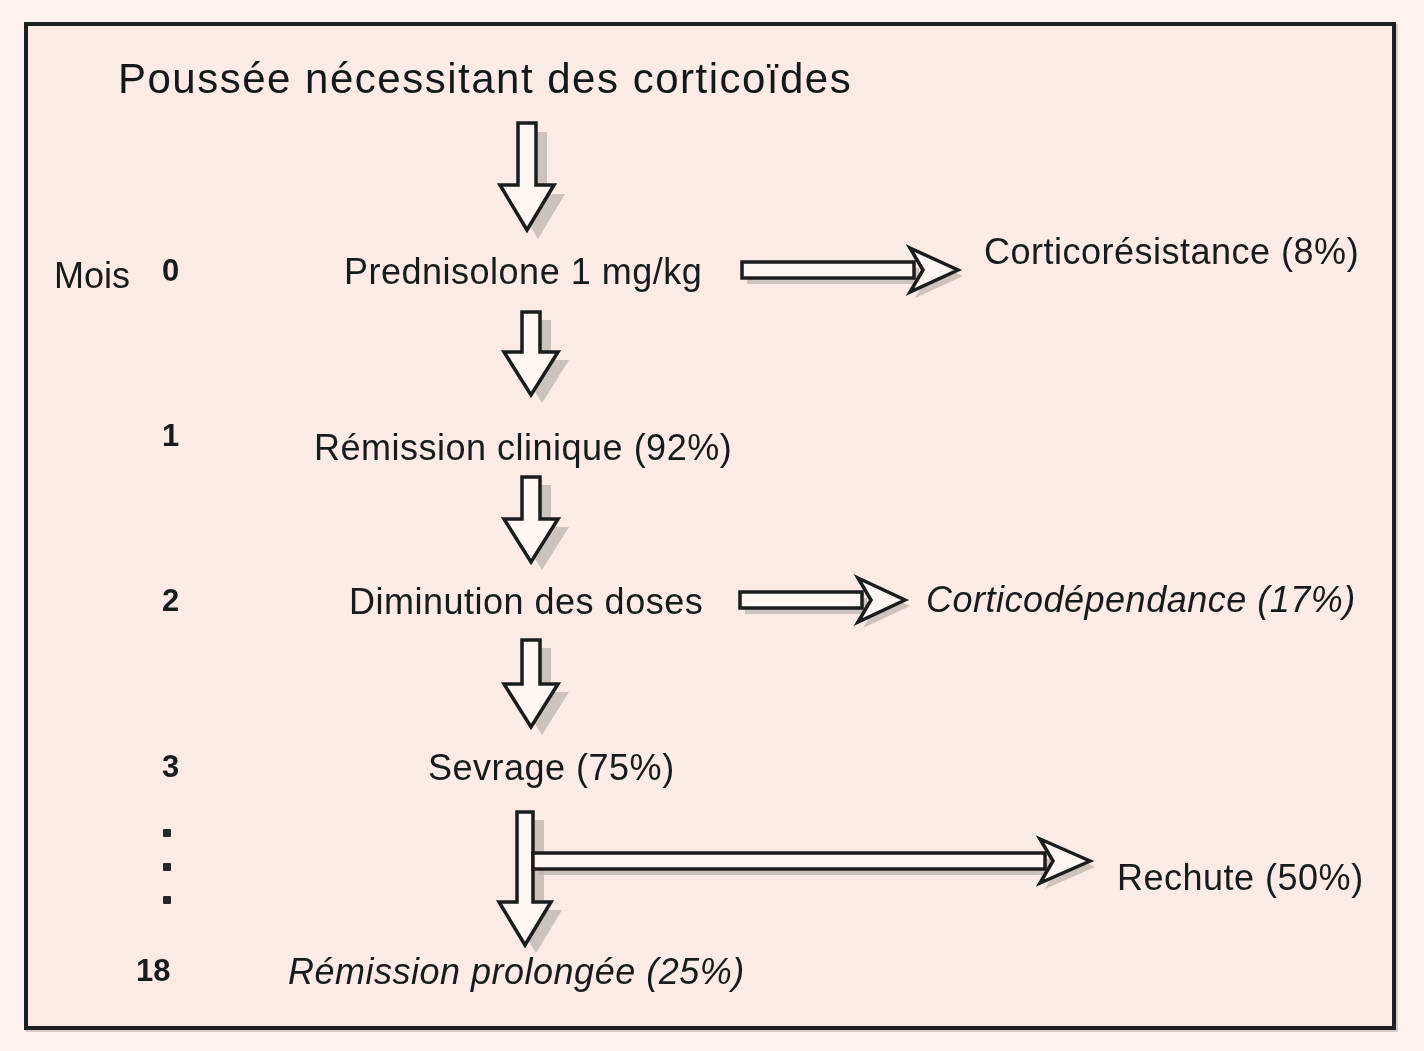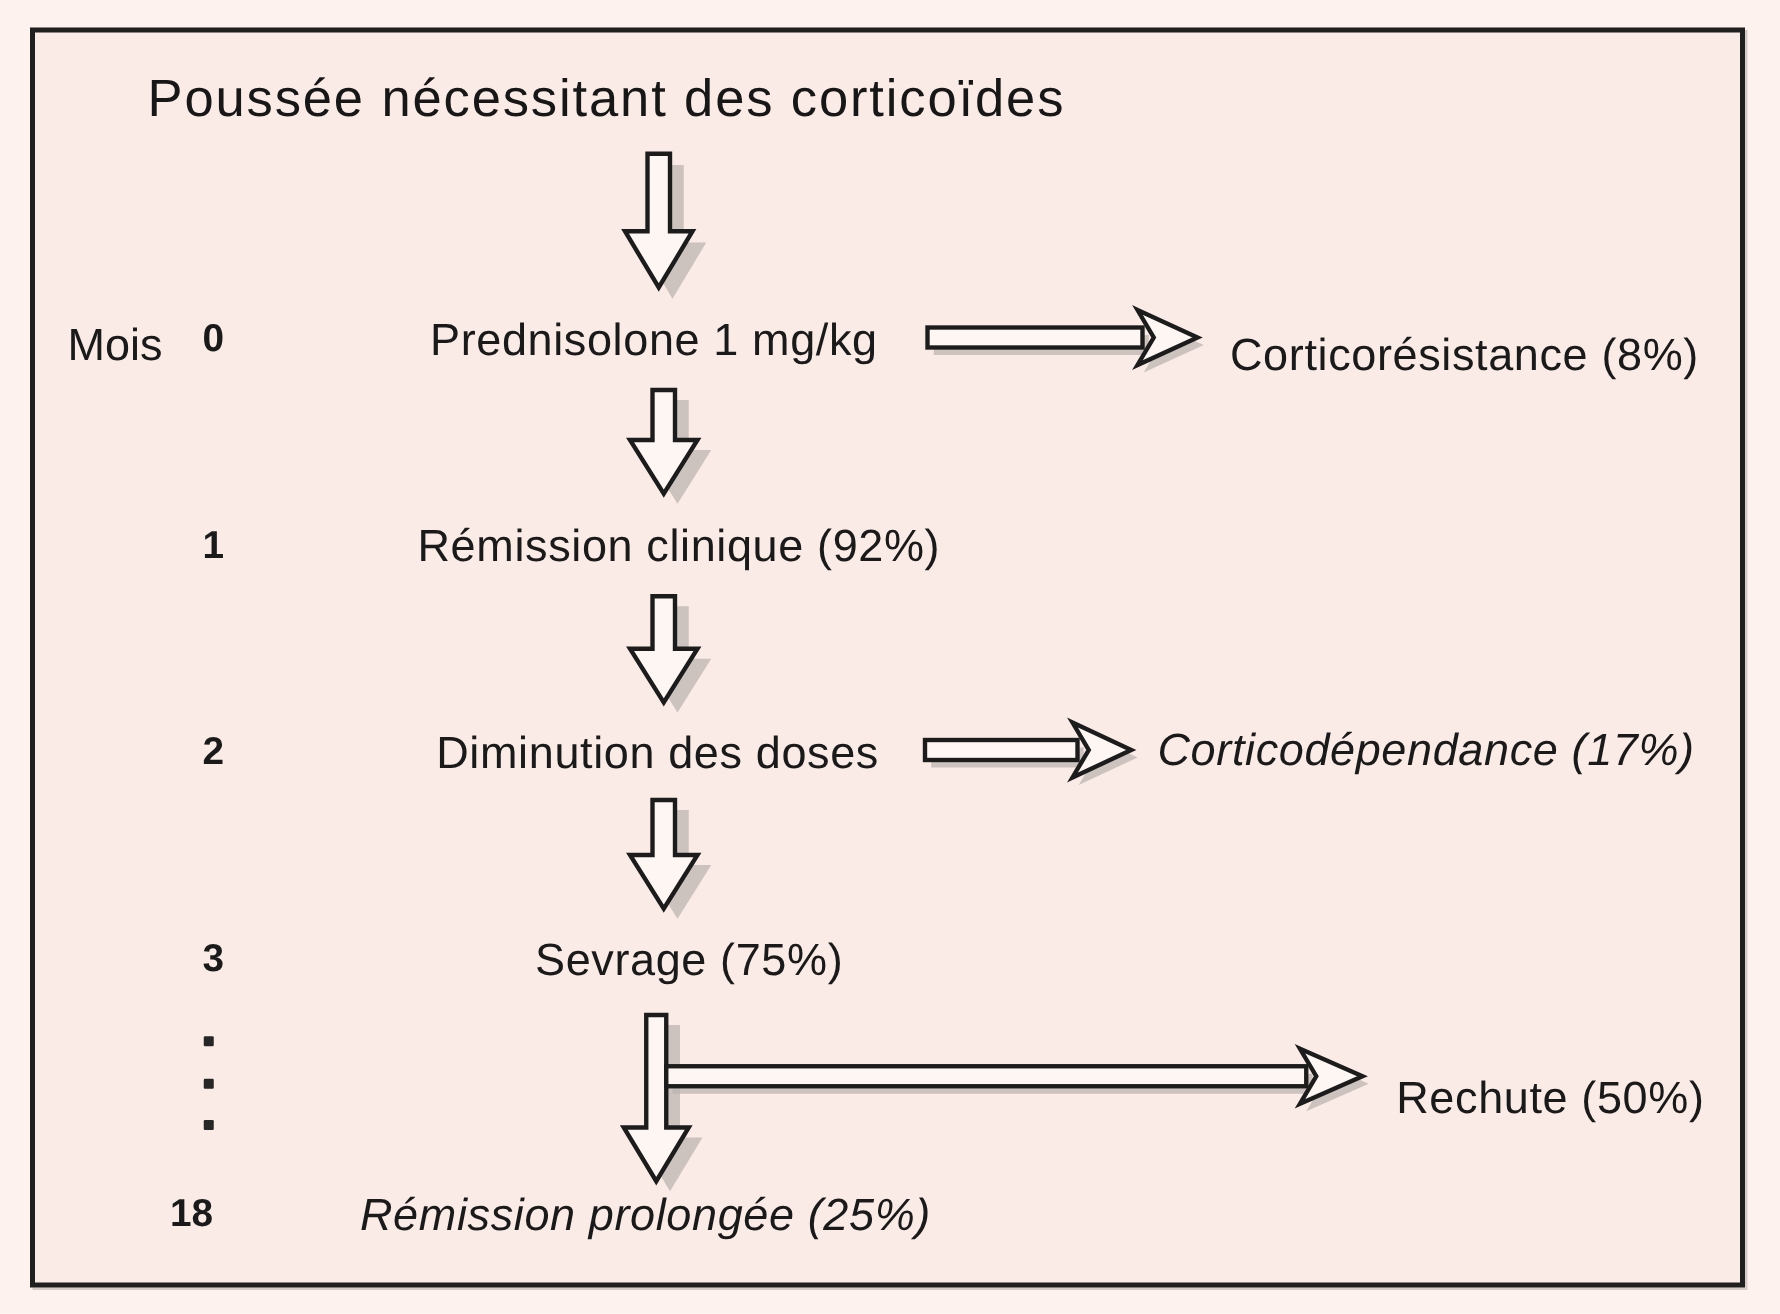--- a/index.html
+++ b/index.html
@@ -22,25 +22,25 @@
   .title{left:118px;top:56px;font-size:42px;letter-spacing:1.5px;color:#171717;}
   .mois{left:54px;top:256px;font-size:36px;}
   .month{font-size:31px;font-weight:bold;}
   .lbl{font-size:36px;letter-spacing:0.5px;}
   .m0{left:162px;top:254px;}
   .m1{left:162px;top:419px;}
   .m2{left:162px;top:584px;}
   .m3{left:162px;top:750px;}
   .m18{left:136px;top:954px;}
   .lbl0{left:344px;top:252px;}
-  .lbl1{left:314px;top:417px;margin-left:20px;}
+  .lbl1{left:314px;top:428px;}
   .lbl2{left:349px;top:582px;}
   .lbl3{left:428px;top:748px;}
   .lbl4{left:288px;top:952px;font-style:italic;}
-  .out0{left:984px;top:264px;}
+  .out0{left:984px;top:232px;}
   .out1{left:926px;top:580px;font-style:italic;}
   .out2{left:1117px;top:842px;margin-top:16px;}
   .dot{
     position:absolute;left:163px;width:8px;height:8px;
     background:#262626;border-radius:1px;
   }
   svg.arrows{position:absolute;left:0;top:0;pointer-events:none;}
   .arrow-main{fill:#fdf6f2;stroke:#1c1c1c;stroke-width:3.5;stroke-linejoin:miter;}
   .arrow-shadow{fill:#bcb4b0;opacity:0.75;}
 </style>

